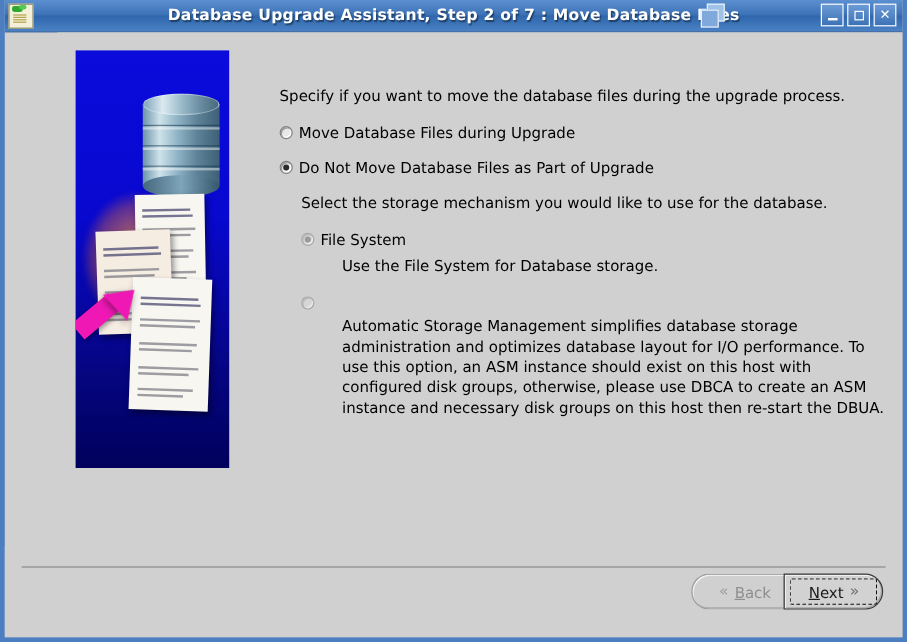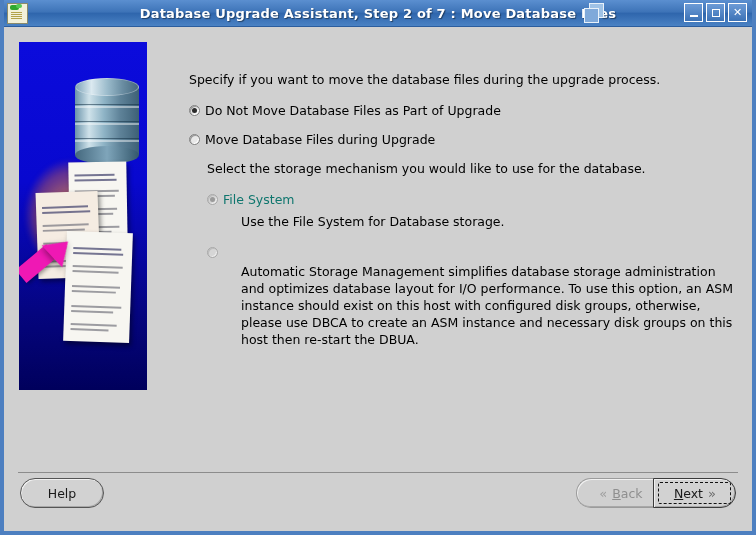--- a/index.html
+++ b/index.html
@@ -64,21 +64,21 @@
     background:linear-gradient(to bottom,#6c9bd6,#3c72b6);
     border:1px solid #ffffff;
     display:flex;align-items:center;justify-content:center;
     color:#ffffff;font-size:11px;font-weight:bold;line-height:1;
     font-family:"DejaVu Sans","Liberation Sans",sans-serif;
   }
   .winbtn .minbar{width:8px;height:2px;background:#fff;margin-top:6px;}
   .winbtn .maxbox{width:8px;height:8px;border:1.5px solid #fff;box-sizing:border-box;}
   
   #content{
-    flex:1;display:flex;position:relative;background:#d0d0d0;
+    flex:1;display:flex;position:relative;background:#d0d0d0;margin-left:44px;
   }
   #sidegraphic{
     width:128px;height:348px;margin:15px 0 0 15px;flex:none;
     position:relative;overflow:hidden;
     background:linear-gradient(to bottom,#0b0bdc 0%,#0808cf 40%,#05057f 78%,#00005c 100%);
   }
   
   .glow{
     position:absolute;left:6px;top:118px;width:90px;height:110px;
     background:radial-gradient(ellipse at center,rgba(255,150,60,.85) 0%,rgba(255,120,40,.35) 55%,rgba(255,110,30,0) 72%);
@@ -140,21 +140,21 @@
     box-shadow:inset 1px 1px 0 #9a9a9a, inset -1px -1px 0 #ffffff;
     position:relative;
   }
   .radio.on::after{
     content:"";position:absolute;left:2px;top:2px;width:5px;height:5px;
     border-radius:50%;background:#2a2a2a;
   }
   .radio.dis{background:#d6d6d6;border-color:#a8a8a8;box-shadow:inset 1px 1px 0 #bdbdbd, inset -1px -1px 0 #ececec;}
   .radio.dis.on::after{background:#9a9a9a;}
   .lbl{color:#000;}
-  .lbl.dis{color:#0f766e;}
+  .lbl.dis{color:#000000;}
   .section{margin-left:18px;}
   .subtext{margin:0 0 14px 34px;}
   .para{margin:0 0 0 34px;max-width:498px;}
   
   #sep{
     position:absolute;left:14px;right:14px;bottom:58px;height:1px;background:#8c8c8c;
   }
   #footer{
     height:76px;min-height:76px;position:relative;background:#d0d0d0;
     display:flex;align-items:center;padding:0 16px;box-sizing:border-box;
@@ -278,27 +278,27 @@
         <span class="shaft"></span>
         <span class="head"></span>
       </div>
     </div>
 
     <div id="pane">
 
       <p class="intro">Specify if you want to move the database files during the upgrade process.</p>
 
       <div class="optrow">
+        <span class="radio"></span>
+        <span class="lbl">Move Database Files during Upgrade</span>
+      </div>
+
+      <div class="optrow">
         <span class="radio on"></span>
         <span class="lbl">Do Not Move Database Files as Part of Upgrade</span>
-      </div>
-
-      <div class="optrow">
-        <span class="radio"></span>
-        <span class="lbl">Move Database Files during Upgrade</span>
       </div>
 
       <div class="section">
         <p class="intro">Select the storage mechanism you would like to use for the database.</p>
 
         <div class="optrow tight">
           <span class="radio dis on"></span>
           <span class="lbl dis">File System</span>
         </div>
         <p class="subtext">Use the File System for Database storage.</p>
@@ -307,21 +307,20 @@
           <span class="radio dis"></span>
         </div>
         <p class="para">Automatic Storage Management simplifies database storage administration and optimizes database layout for I/O performance. To use this option, an ASM instance should exist on this host with configured disk groups, otherwise, please use DBCA to create an ASM instance and necessary disk groups on this host then re-start the DBUA.</p>
       </div>
     </div>
   </div>
 
   <div id="footer">
     <div id="sep"></div>
 
-    <div class="btn">Help</div>
 
     <div class="navgroup">
       <div class="btn nav back">
         <span class="chev l">«</span>
         <span><span class="mnem">B</span><span>ack</span></span>
       </div>
       <div class="btn nav next">
         <span class="focusring"></span>
         <span><span class="mnem">N</span><span>ext</span></span>
         <span class="chev r">»</span>

